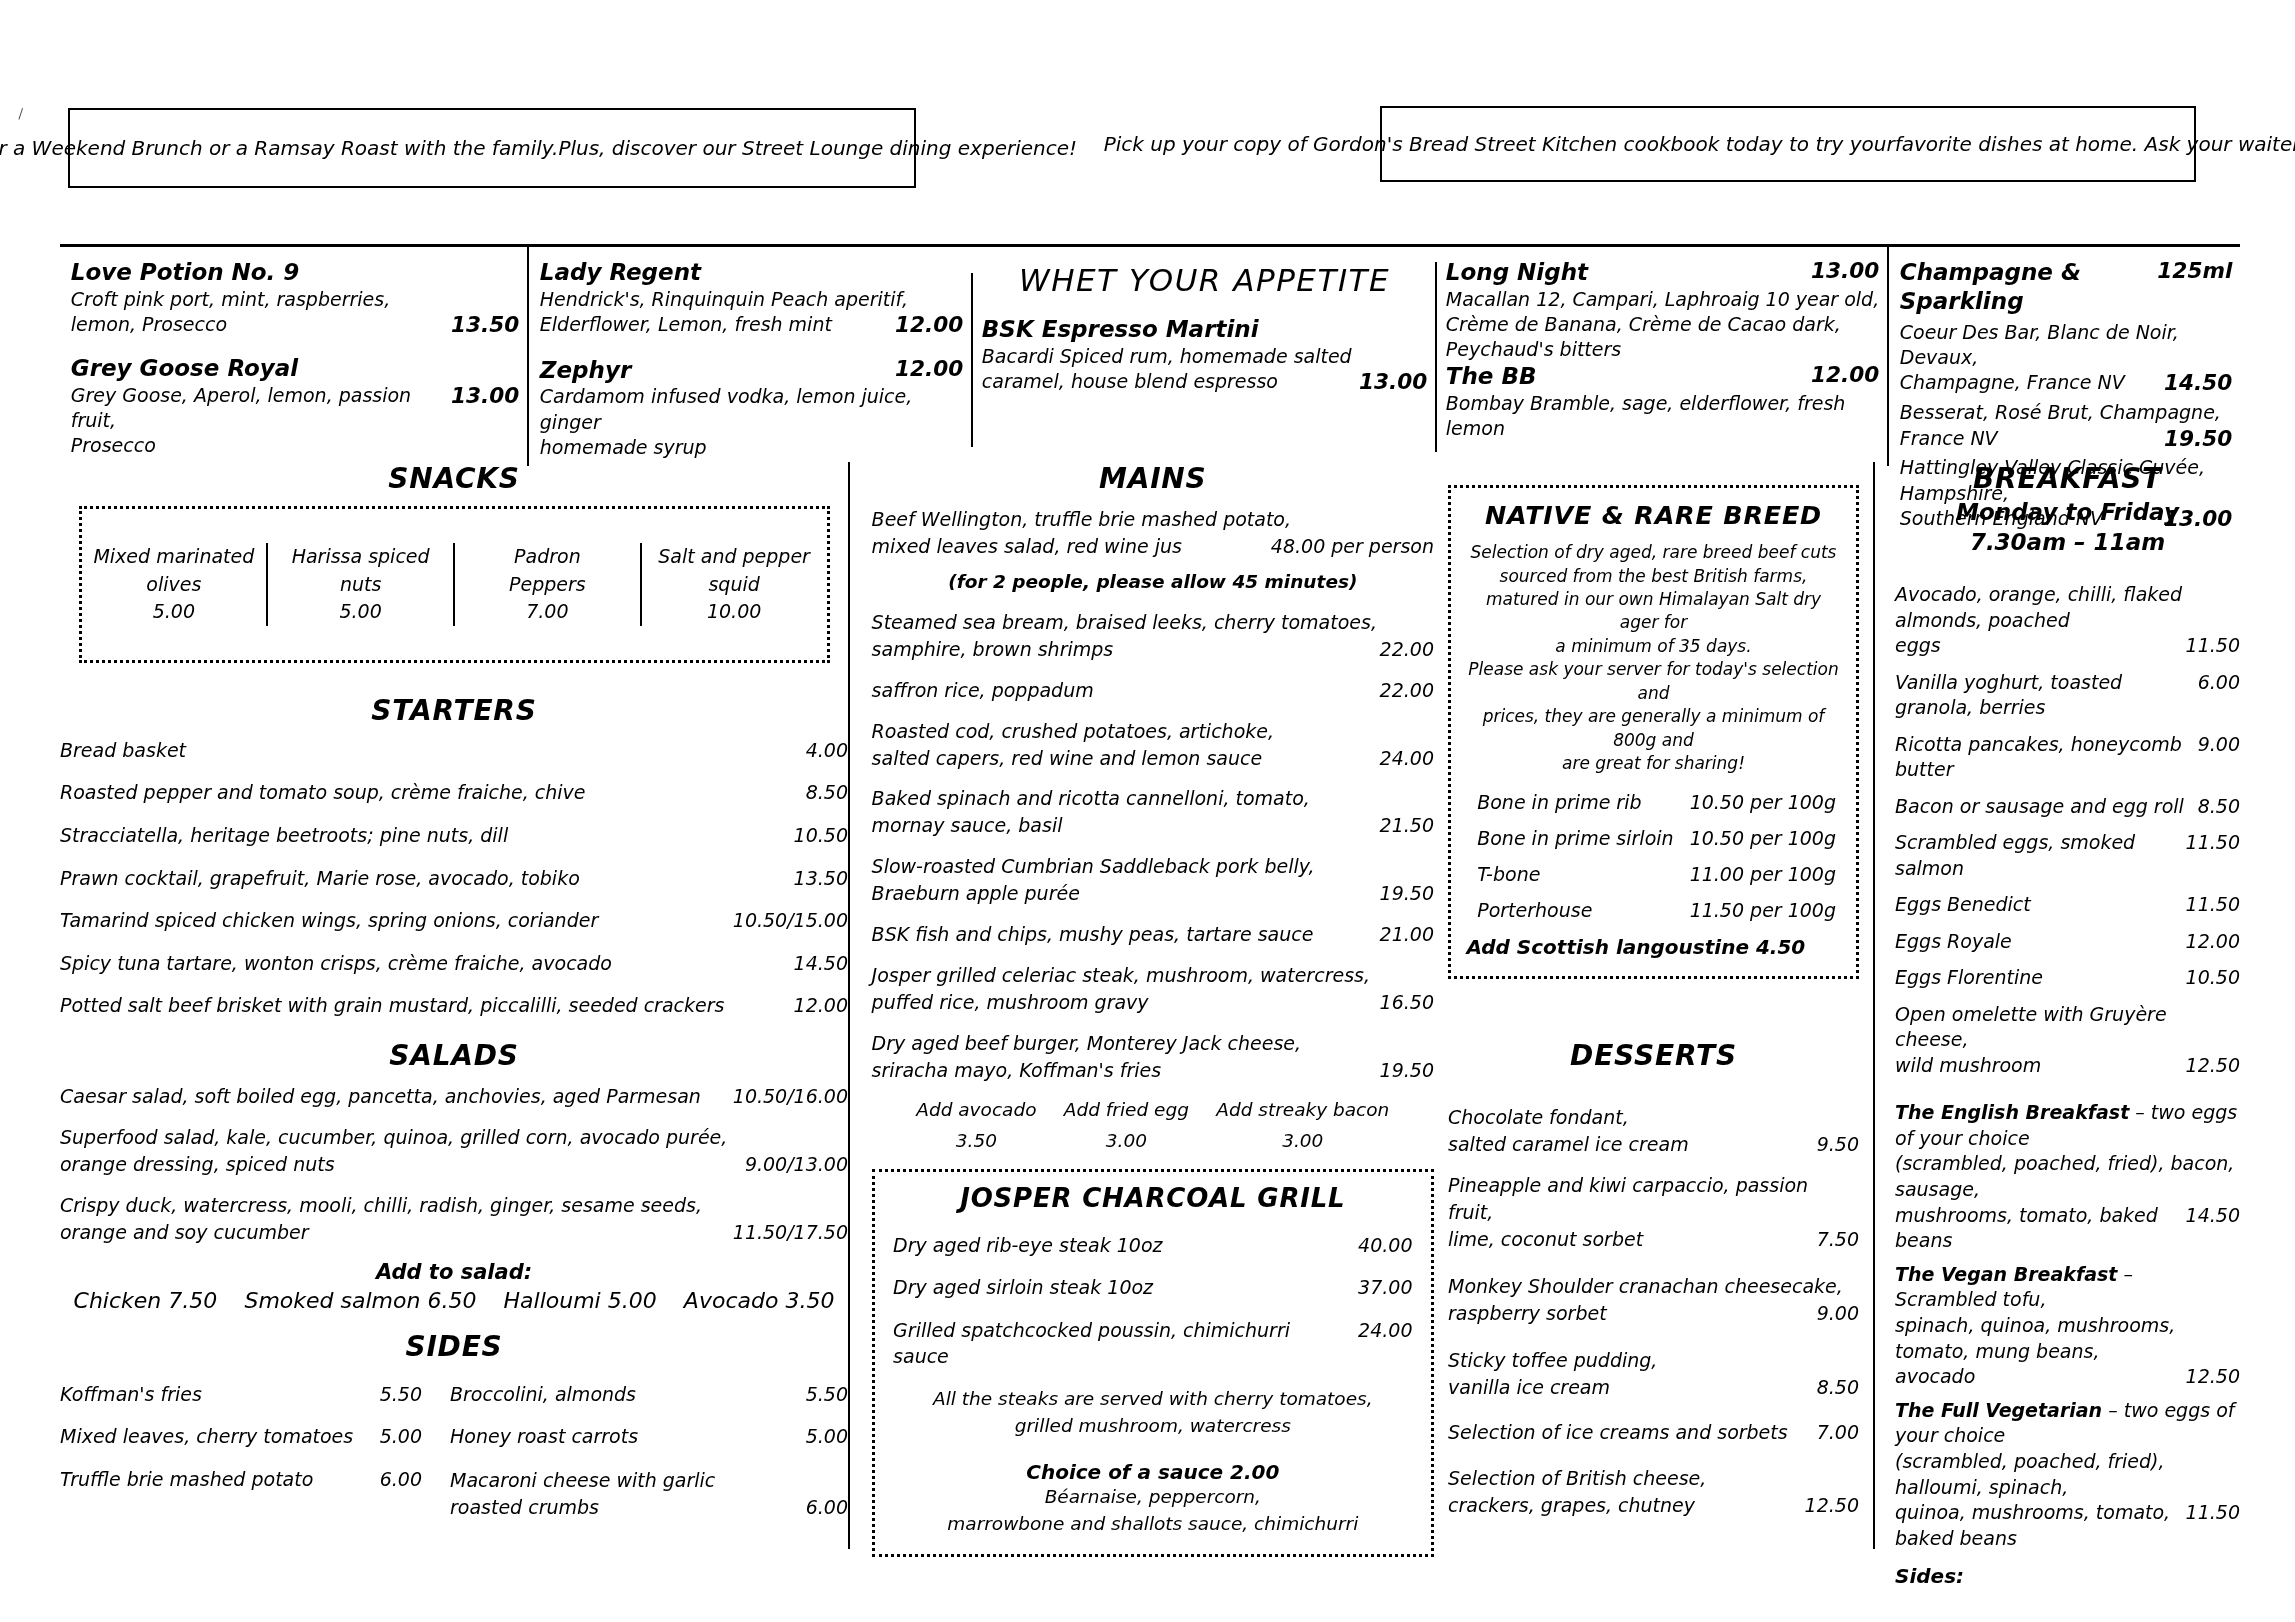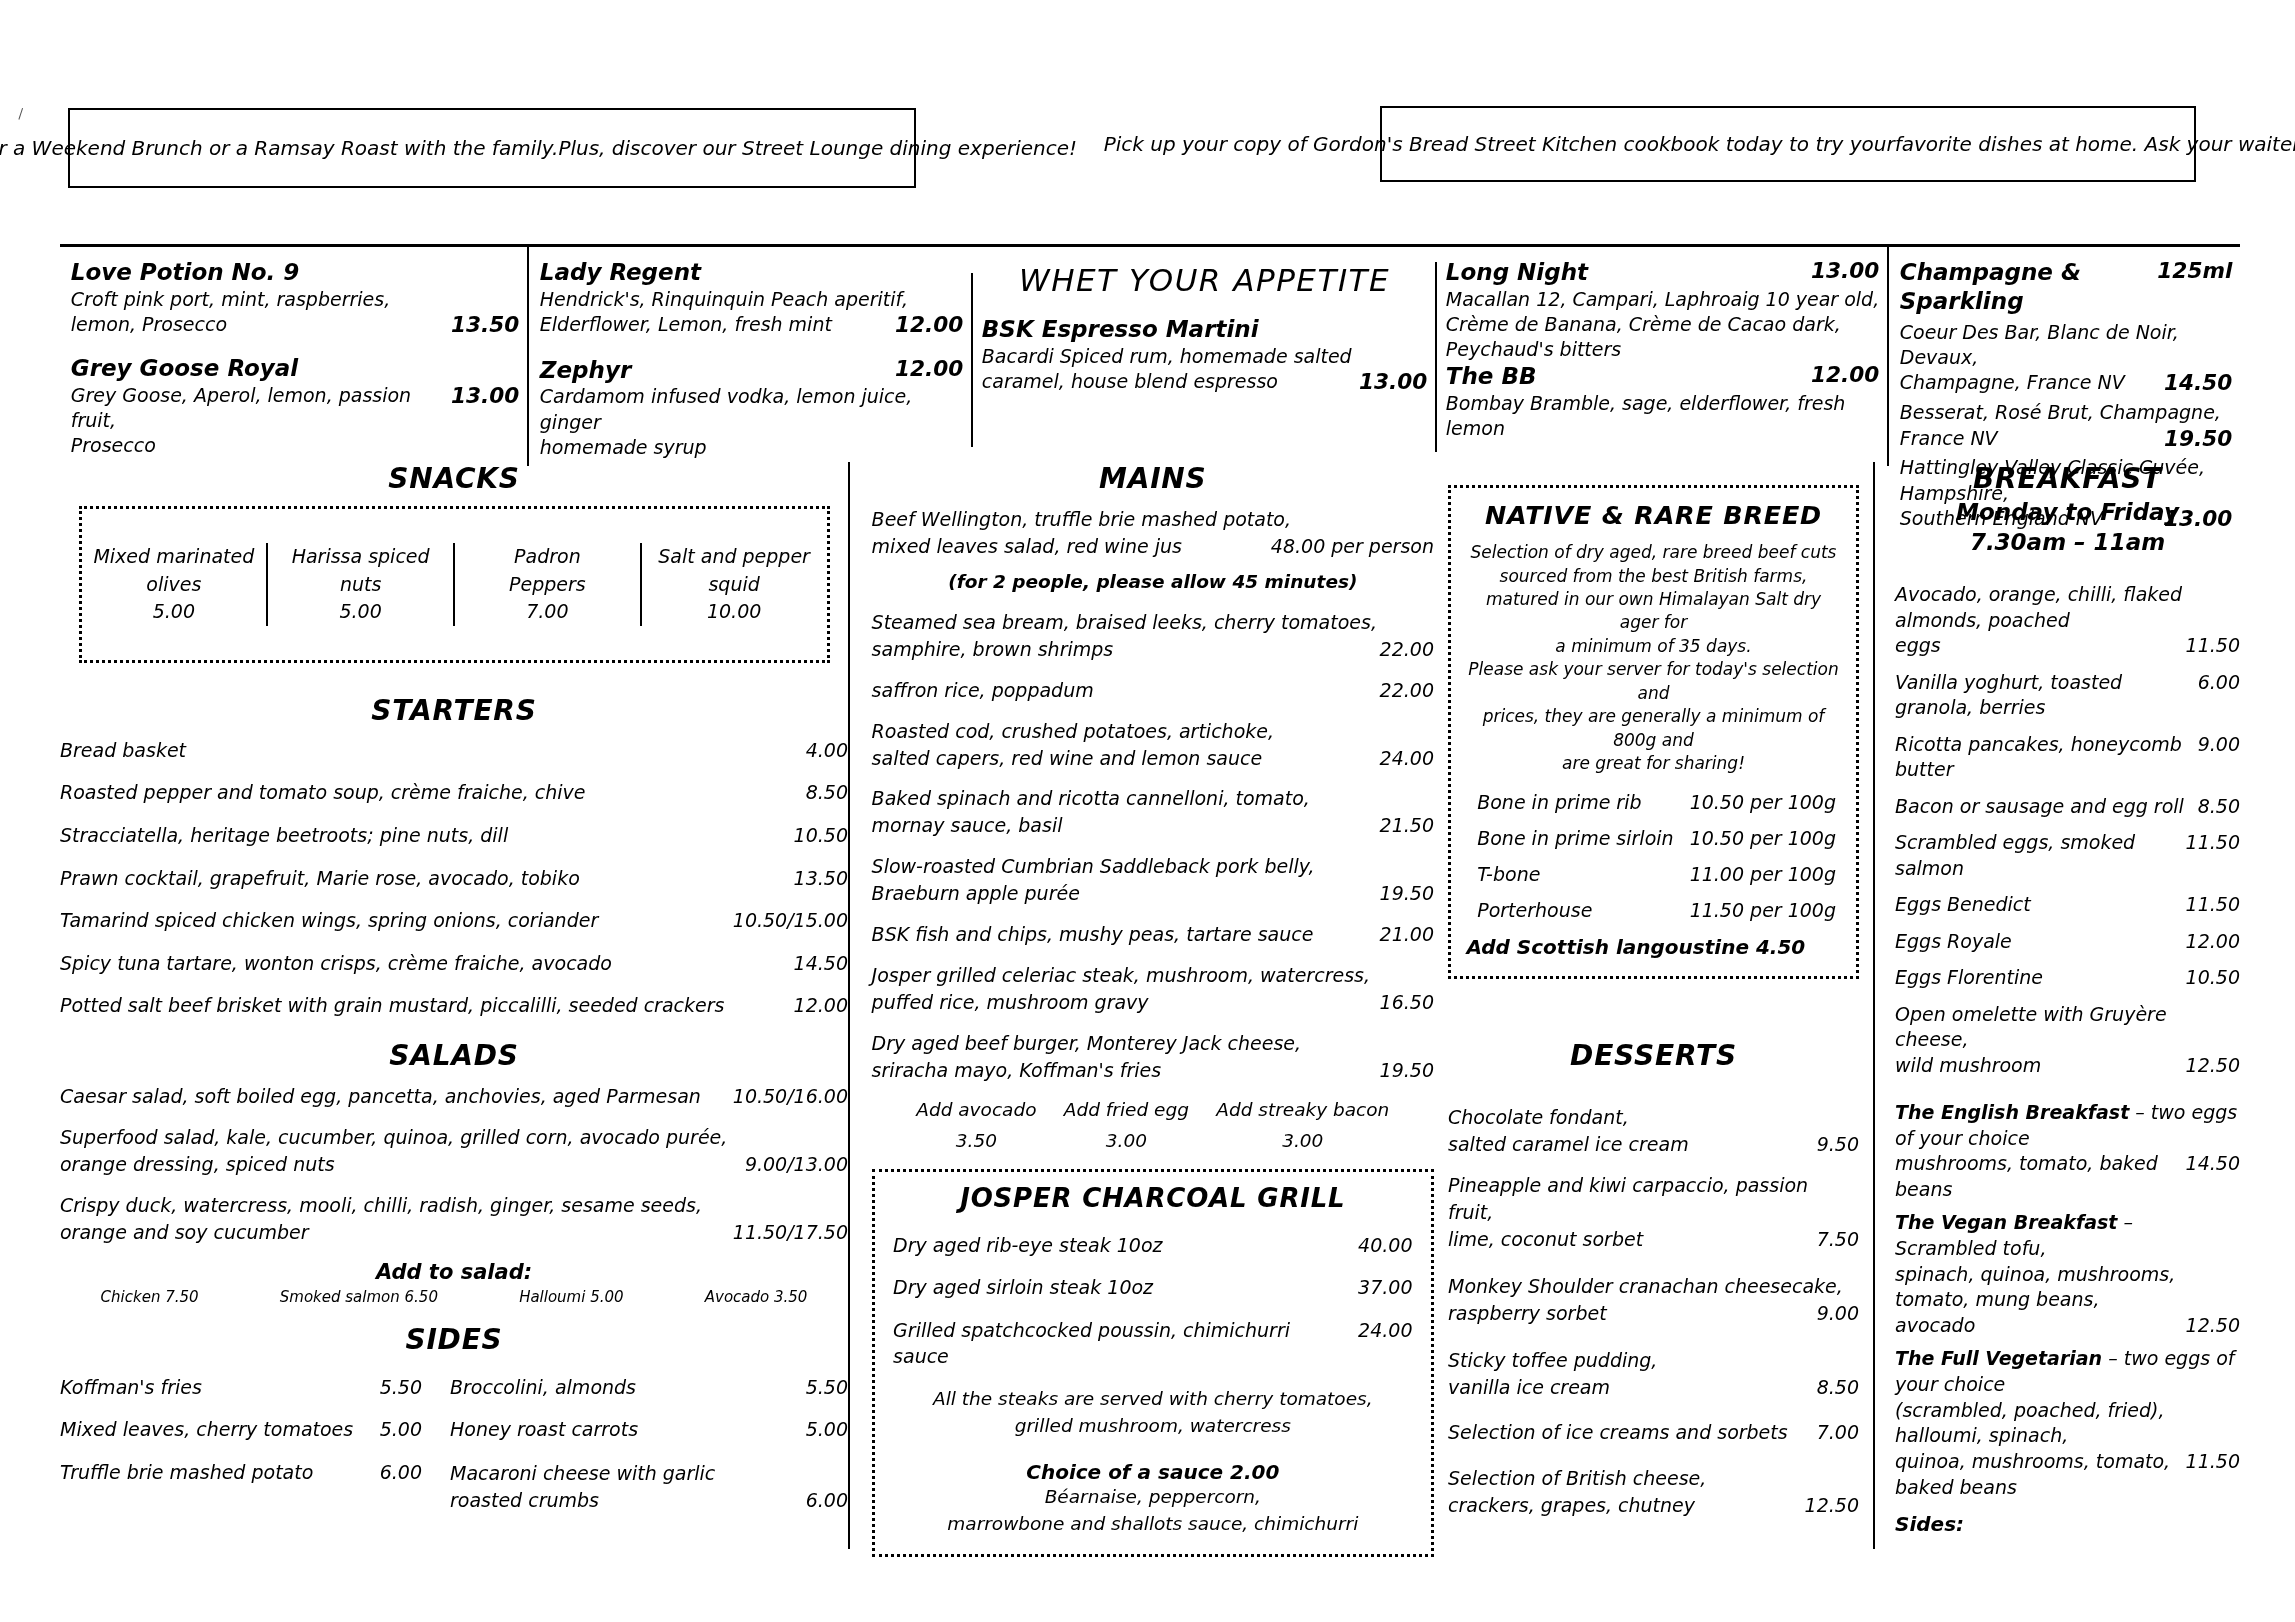--- a/index.html
+++ b/index.html
@@ -64,21 +64,21 @@
 
   
   #snack-box{border:3.1px dotted #000;height:151px;margin:3.1px 18.5px 0 18.5px;
              display:flex;align-items:center;}
   .snack-cell{flex:1 1 0;text-align:center;font-size:19px;font-style:italic;line-height:1.45;}
   .snack-cell + .snack-cell{border-left:2.3px solid #000;}
 
   .li{font-size:19px;font-style:italic;line-height:1.35;margin:0 0 17px 0;}
   .li2{font-size:19px;font-style:italic;line-height:1.42;margin:0 0 14px 0;}
 
-  #addrow{display:flex;justify-content:space-around;font-size:15px;font-style:italic;
+  #addrow{display:flex;justify-content:space-around;font-size:22px;font-style:italic;
           margin-top:4.6px;}
 
   
   .addons{display:flex;justify-content:space-around;font-size:18.5px;font-style:italic;
           margin:-4.6px 31px 0 31px;}
   .addons .ac{text-align:center;line-height:1.7;}
 
   
   #josper{border:3.1px dotted #000;margin-top:12.3px;padding:10.8px 18.5px 17px 18.5px;}
   #josper .sect-hd{font-size:26px;margin-bottom:20px;}
@@ -585,20 +585,21 @@
         <div class="row">
           <span class="name">wild mushroom</span>
           <span class="price">12.50</span>
         </div>
       </div>
 
       <div style="height:10.8px"></div>
 
       <div class="bf-blk">
         <div><b>The English Breakfast</b><span> – two eggs of your choice</span></div>
+        <div>(scrambled, poached, fried), bacon, sausage,</div>
         <div class="row">
           <span class="name">mushrooms, tomato, baked beans</span>
           <span class="price">14.50</span>
         </div>
       </div>
       <div class="bf-blk">
         <div><b>The Vegan Breakfast</b><span> – Scrambled tofu,</span></div>
         <div>spinach, quinoa, mushrooms, tomato, mung beans,</div>
         <div class="row">
           <span class="name">avocado</span>

